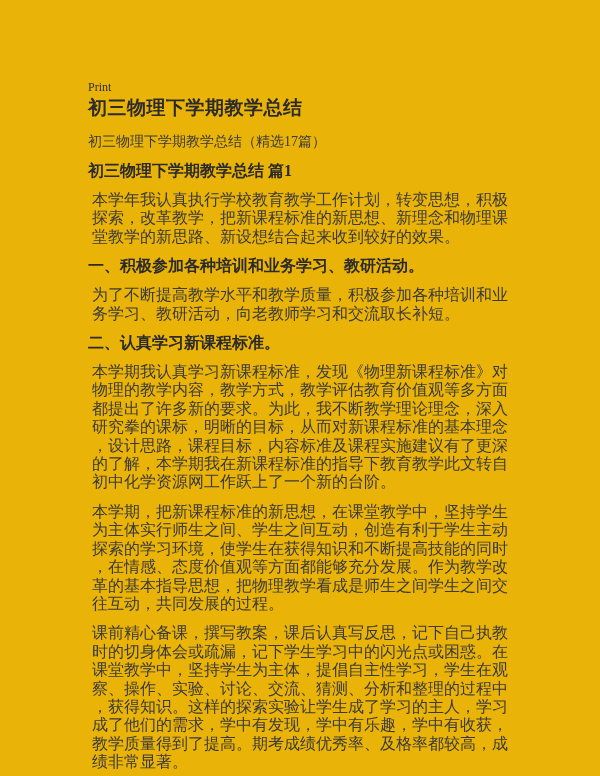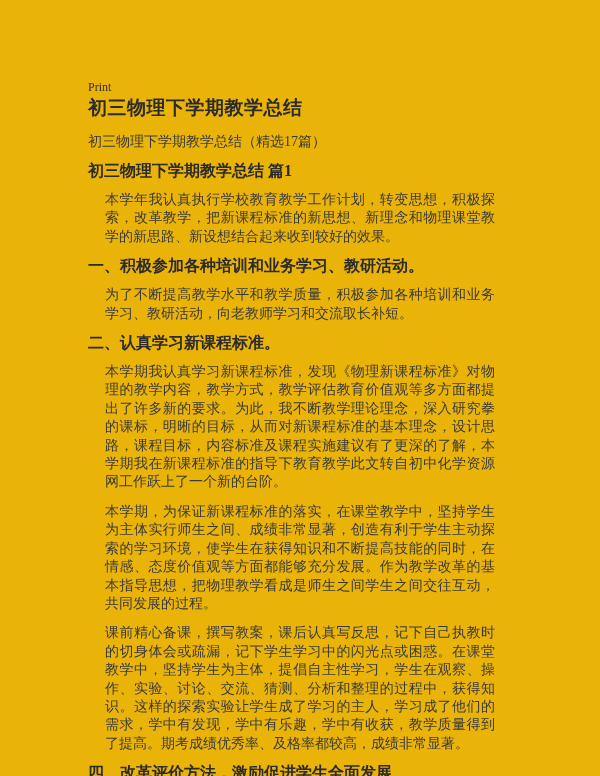--- a/index.html
+++ b/index.html
@@ -47,26 +47,26 @@
       margin-bottom: 10px;
     }
     .blk-heading {
       font-size: 16px;
       font-weight: bold;
       line-height: 18px;
       color: #2b2b2b;
       margin: 11px 0;
     }
     .blk-para {
-      font-size: 14px;
+      font-size: 16px;
       line-height: 18.4px;
       color: #3a3a3a;
       text-align: justify;
       line-break: anywhere;
-      margin: 11px 17px;
+      margin: 11px 4px;
     }
   </style>
 </head>
 <body>
 
 <div class="page">
 
   <a class="print-link">Print</a>
 
   <div class="doc">
@@ -81,20 +81,20 @@
 
     <h3 class="blk-heading">一、积极参加各种培训和业务学习、教研活动。</h3>
 
     <p class="blk-para">为了不断提高教学水平和教学质量，积极参加各种培训和业务学习、教研活动，向老教师学习和交流取长补短。</p>
 
     <h3 class="blk-heading">二、认真学习新课程标准。</h3>
 
     <p class="blk-para">本学期我认真学习新课程标准，发现《物理新课程标准》对物理的教学内容，教学方式，教学评估教育价值观等多方面都提出了许多新的要求。为此，我不断教学理论理念，深入研究拳的课标，明晰的目标，从而对新课程标准的基本理念，设计思路，课程目标，内容标准及课程实施建议有了更深的了解，本学期我在新课程标准的指导下教育教学此文转自初中化学资源网工作跃上了一个新的台阶。</p>
 
 
-    <p class="blk-para">本学期，为保证新课程标准的落实，在课堂教学中，坚持学生为主体实行师生之间、成绩非常显著，创造有利于学生主动探索的学习环境，使学生在获得知识和不断提高技能的同时，在情感、态度价值观等方面都能够充分发展。作为教学改革的基本指导思想，把物理教学看成是师生之间学生之间交往互动，共同发展的过程。</p>
+    <p class="blk-para">本学期，把新课程标准的新思想，在课堂教学中，坚持学生为主体实行师生之间、学生之间互动，创造有利于学生主动探索的学习环境，使学生在获得知识和不断提高技能的同时，在情感、态度价值观等方面都能够充分发展。作为教学改革的基本指导思想，把物理教学看成是师生之间学生之间交往互动，共同发展的过程。</p>
 
     <p class="blk-para">课前精心备课，撰写教案，课后认真写反思，记下自己执教时的切身体会或疏漏，记下学生学习中的闪光点或困惑。在课堂教学中，坚持学生为主体，提倡自主性学习，学生在观察、操作、实验、讨论、交流、猜测、分析和整理的过程中，获得知识。这样的探索实验让学生成了学习的主人，学习成了他们的需求，学中有发现，学中有乐趣，学中有收获，教学质量得到了提高。期考成绩优秀率、及格率都较高，成绩非常显著。</p>
 
     <h3 class="blk-heading">四、改革评价方法，激励促进学生全面发展。</h3>
 
   </div>
 </div>
 
 </body></html>

